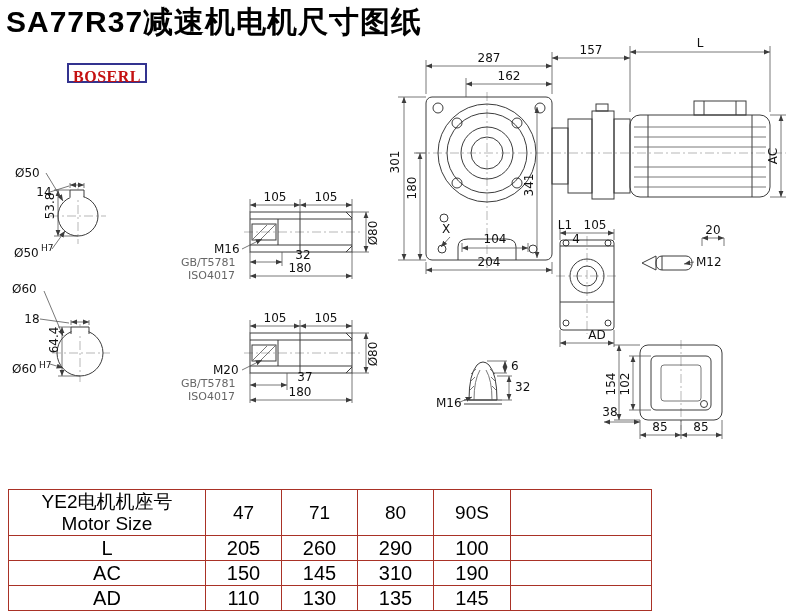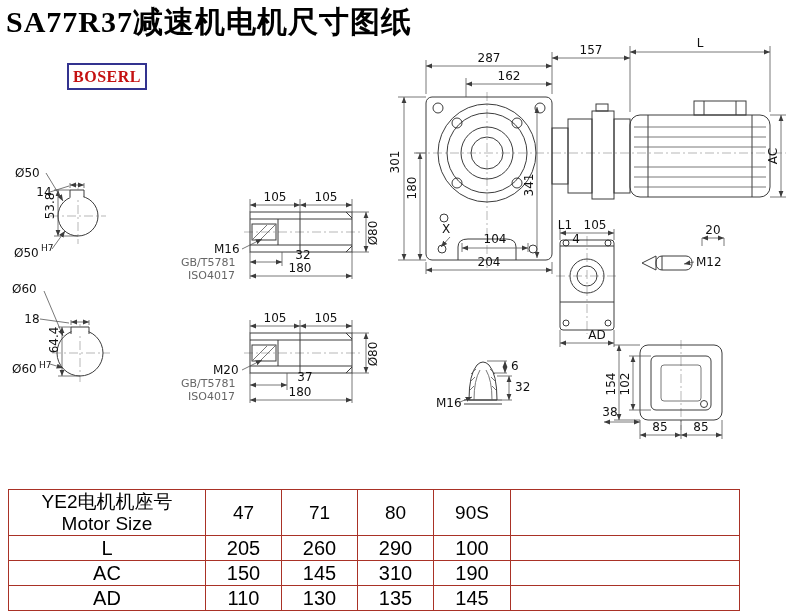--- a/index.html
+++ b/index.html
@@ -1,31 +1,31 @@
 <!DOCTYPE html>
 <html><head>
 <meta charset="utf-8">
 <style>
   *{margin:0;padding:0;box-sizing:border-box}
   html,body{width:800px;height:613px;background:#fff;overflow:hidden}
   body{font-family:"Liberation Sans",sans-serif;position:relative}
   .title{position:absolute;left:6px;top:2px;font-size:30px;font-weight:bold;color:#000;
-         font-family:Liberation Serif, serif;letter-spacing:1px;white-space:nowrap}
-  .logo{position:absolute;left:67px;top:63px;width:80px;height:27px;border:2px solid #33338f;
+         font-family:Liberation Sans, sans-serif;letter-spacing:1px;white-space:nowrap}
+  .logo{position:absolute;left:67px;top:63px;width:80px;height:20px;border:2px solid #33338f;
         color:#c41111;font-family:"Liberation Serif",serif;font-weight:bold;font-size:16px;
         text-align:center;line-height:23px;letter-spacing:.5px;background:#fff}
   svg.draw{position:absolute;left:0;top:0}
   svg text{font-family:"DejaVu Sans",sans-serif;font-size:12px;fill:#111}
   svg text.lbl{text-anchor:middle}
   svg text.std{fill:#666;font-size:11px}
   svg text.sm{font-size:9px}
   .ln{stroke:#3c3c3c;stroke-width:1;fill:none}
   .thin{stroke:#555;stroke-width:.8;fill:none}
   .cl{stroke:#999;stroke-width:.7;stroke-dasharray:9 3 2 3;fill:none}
-  table.dtable{position:absolute;left:8px;top:489px;width:732px;border-collapse:collapse;table-layout:fixed}
+  table.dtable{position:absolute;left:8px;top:489px;width:644px;border-collapse:collapse;table-layout:fixed}
   table.dtable td{border:1.6px solid #a93226;text-align:center;color:#000;font-size:20px;padding:0;background:#fff}
   table.dtable tr.hdr td{height:46px;font-size:19px}
   table.dtable tr.row td{height:25px}
   .hcell div{line-height:1.15}
 </style>
 </head>
 <body>
 
 <div class="title">SA77R37减速机电机尺寸图纸</div>
 <div class="logo">BOSERL</div>

